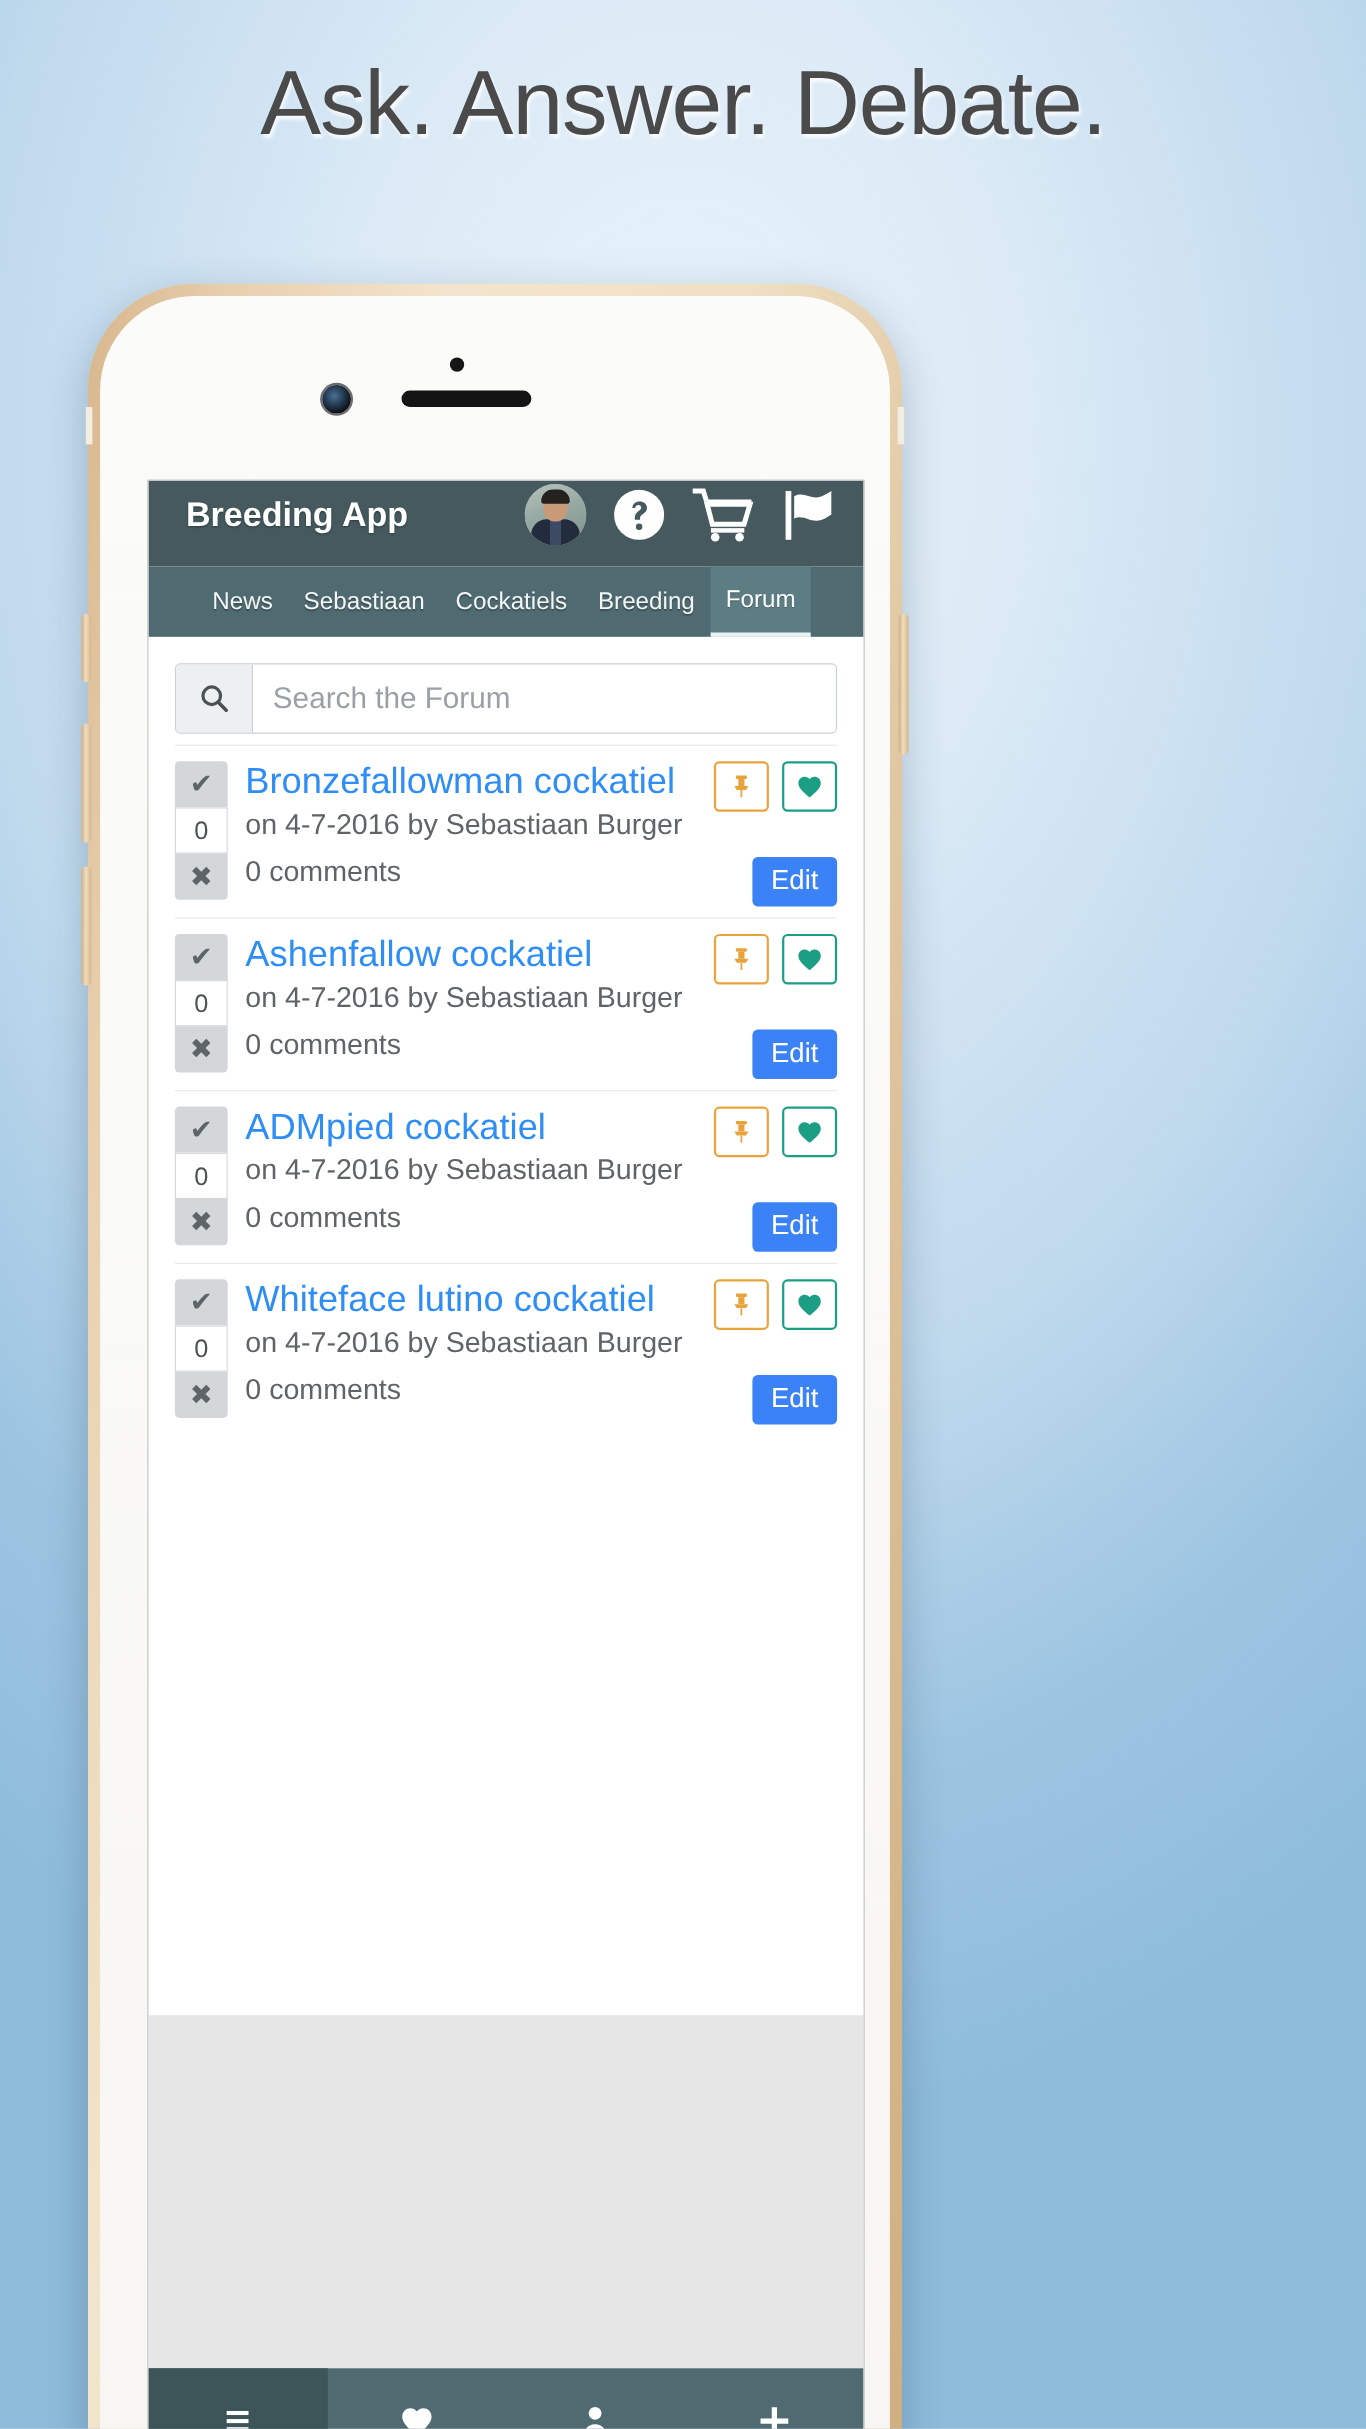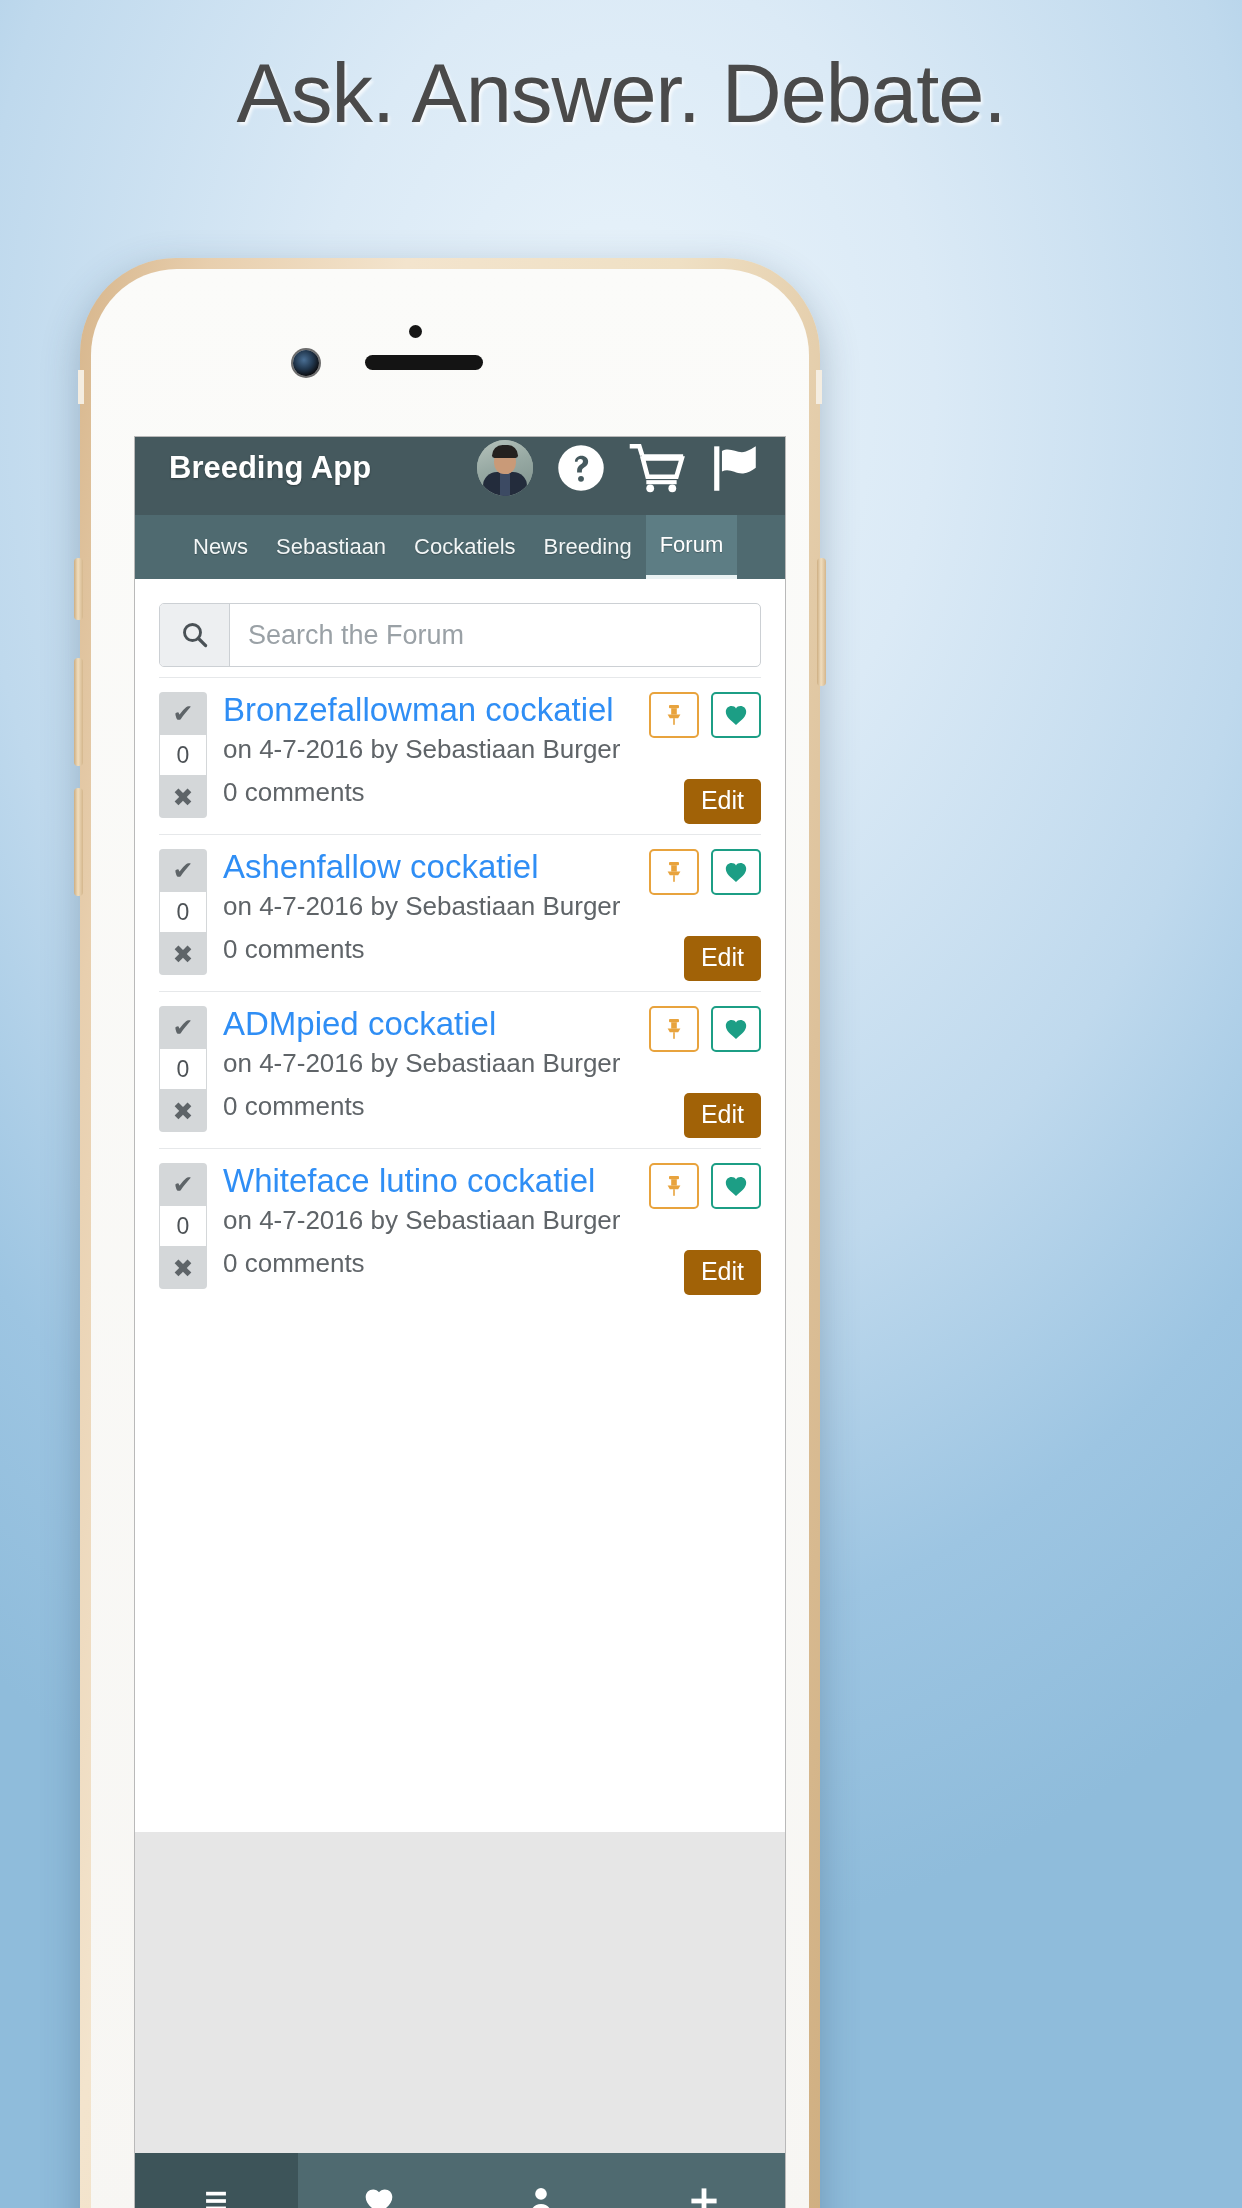--- a/index.html
+++ b/index.html
@@ -221,21 +221,21 @@
     width: 50px; height: 46px;
     border-radius: 5px;
     display: flex; align-items: center; justify-content: center;
     background: #ffffff;
   }
   .pin-btn   { border: 2px solid #e8a33d; }
   .heart-btn { border: 2px solid #1c9e85; }
 
   .edit-btn {
     position: absolute; right: 0; bottom: 10px;
-    background: #a16207;
+    background: #3b82f6;
     color: #fff;
     font-size: 25px;
     padding: 7px 17px 9px 17px;
     border-radius: 5px;
     border: 0;
     font-family: "Liberation Sans", sans-serif;
   }
 
   .filler { background: #e6e6e6; height: 100%; }
 

